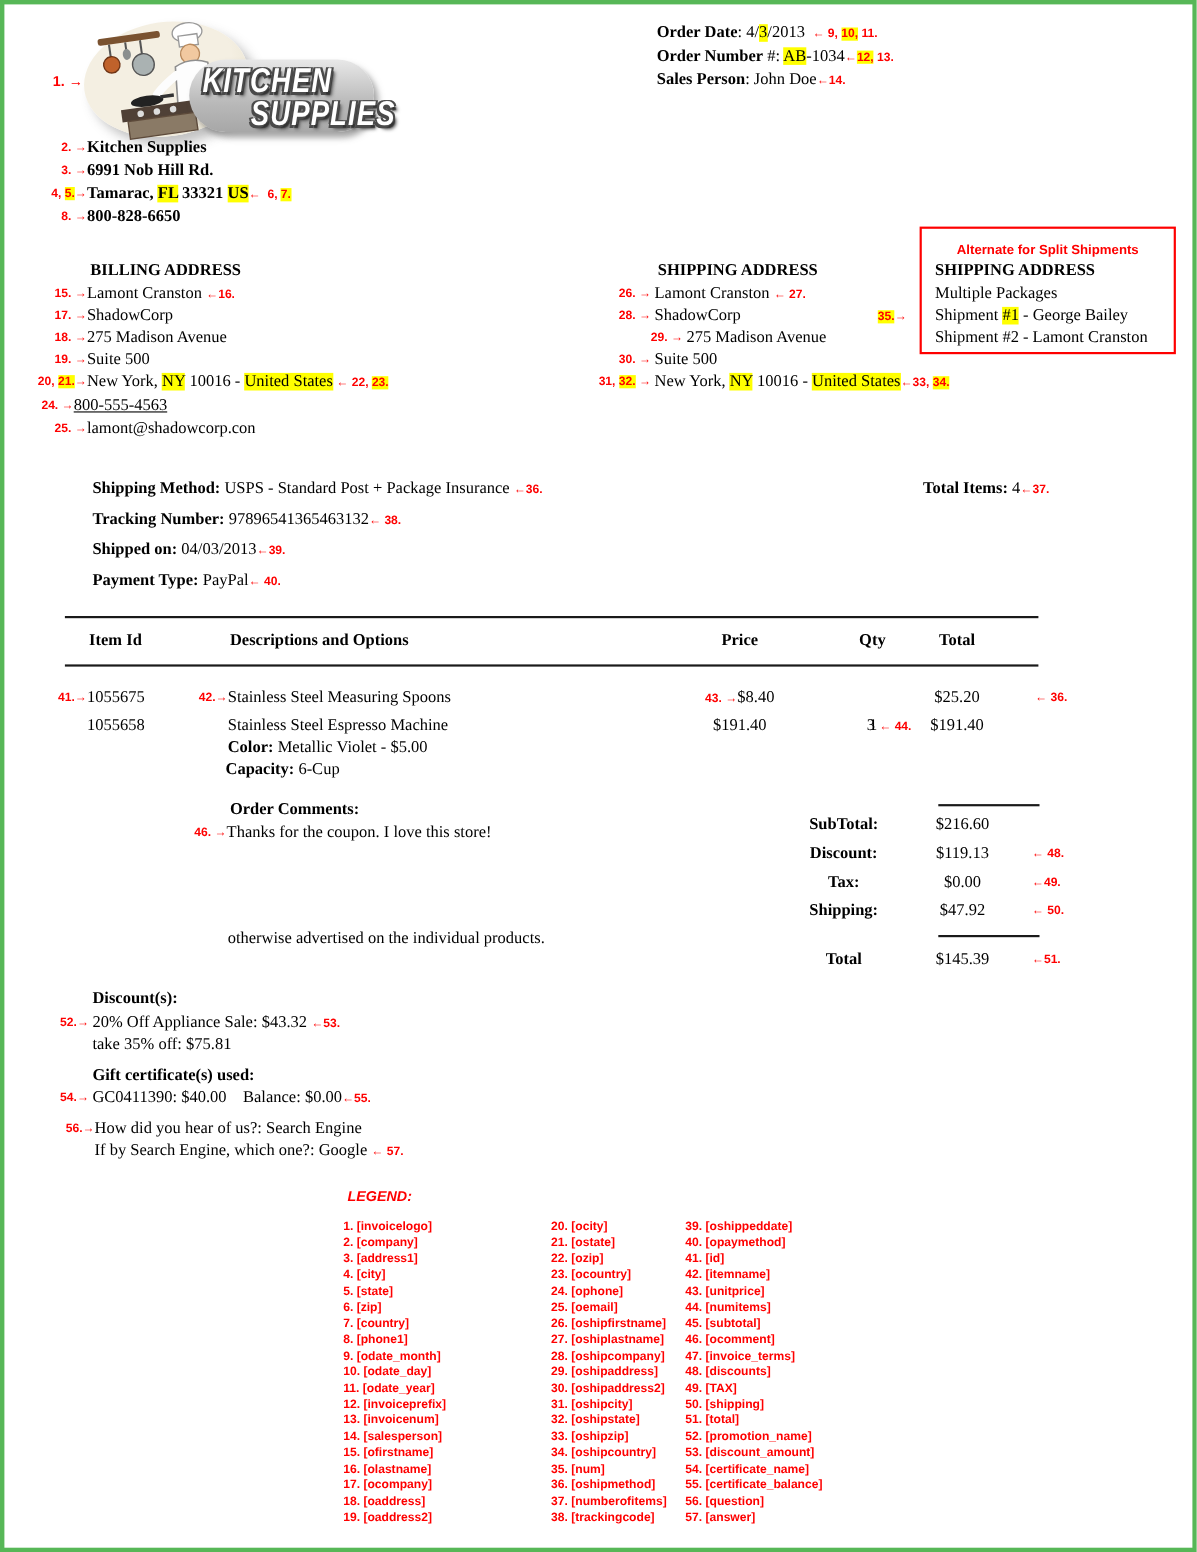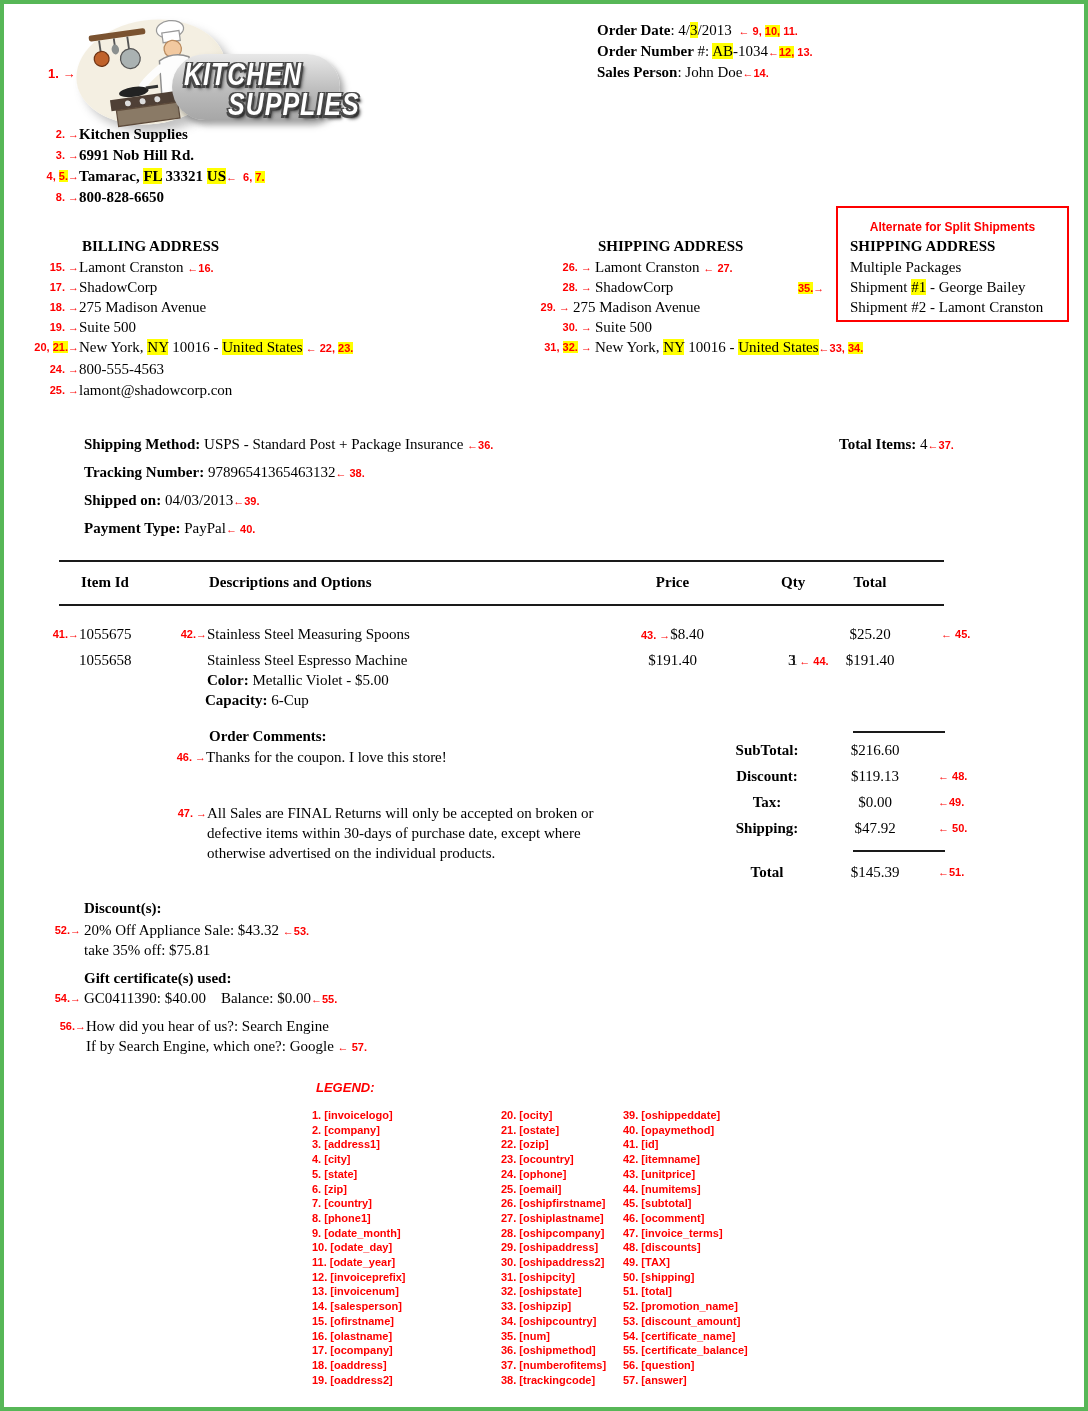--- a/index.html
+++ b/index.html
@@ -113,27 +113,27 @@
   </div>
 
   <div class="abs serif b" style="left:78px;top:234px;">BILLING ADDRESS</div>
   <div class="abs serif" style="left:75px;top:255px;"><span class="mkbox mk">15. →</span><span>Lamont Cranston </span><span class="mk">←16.</span></div>
   <div class="abs serif" style="left:75px;top:275px;"><span class="mkbox mk">17. →</span><span>ShadowCorp</span></div>
   <div class="abs serif" style="left:75px;top:295px;"><span class="mkbox mk">18. →</span><span>275 Madison Avenue</span></div>
   <div class="abs serif" style="left:75px;top:315px;"><span class="mkbox mk">19. →</span><span>Suite 500</span></div>
   <div class="abs serif" style="left:75px;top:335px;">
     <span class="mkbox mk"><span>20, </span><span class="hl">21.</span><span>→</span></span><span>New York, </span><span class="hl">NY</span><span> 10016 - </span><span class="hl">United States</span><span class="mk"><span> ← 22, </span><span class="hl">23.</span></span>
   </div>
-  <div class="abs serif" style="left:75px;top:357px;"><span class="mkbox mk">24. →</span><span>800-555-4563</span></div>
+  <div class="abs serif" style="left:63px;top:357px;text-decoration:underline;"><span class="mkbox mk">24. →</span><span>800-555-4563</span></div>
   <div class="abs serif" style="left:75px;top:378px;"><span class="mkbox mk">25. →</span><span>lamont@shadowcorp.con</span></div>
 
   <div class="abs serif b" style="left:594px;top:234px;">SHIPPING ADDRESS</div>
   <div class="abs serif" style="left:591px;top:255px;"><span class="mkbox mk">26. → </span><span>Lamont Cranston </span><span class="mk">← 27.</span></div>
   <div class="abs serif" style="left:591px;top:275px;"><span class="mkbox mk">28. → </span><span>ShadowCorp</span></div>
-  <div class="abs serif" style="left:569px;top:295px;"><span class="mkbox mk">29. → </span><span>275 Madison Avenue</span></div>
+  <div class="abs serif" style="left:620px;top:295px;"><span class="mkbox mk">29. → </span><span>275 Madison Avenue</span></div>
   <div class="abs serif" style="left:591px;top:315px;"><span class="mkbox mk">30. → </span><span>Suite 500</span></div>
   <div class="abs serif" style="left:591px;top:335px;">
     <span class="mkbox mk"><span>31, </span><span class="hl">32.</span><span> → </span></span><span>New York, </span><span class="hl">NY</span><span> 10016 - </span><span class="hl">United States</span><span class="mk"><span>←33, </span><span class="hl">34.</span></span>
   </div>
 
   <span class="abs mk" style="left:794px;top:278px;"><span class="hl">35.</span><span>→</span></span>
   <div class="altbox">
     <div class="altbox-title">Alternate for Split Shipments</div>
     <div class="abs serif b" style="left:12px;top:30px;">SHIPPING ADDRESS</div>
     <div class="abs serif" style="left:12px;top:51px;">Multiple Packages</div>
@@ -154,37 +154,35 @@
   <div class="abs serif b" style="left:777px;top:570px;">Qty</div>
   <div class="abs serif b cell rt" style="left:800px;top:570px;width:132px;">Total</div>
   <div class="rule" style="left:55px;top:600px;width:885px;"></div>
 
   <div class="abs" style="left:0;top:622px;width:1088px;height:20px;">
     <span class="cell serif" style="left:75px;"><span class="mkbox mk">41.→</span><span>1055675</span></span>
     <span class="cell serif" style="left:203px;"><span class="mkbox mk">42.→</span><span>Stainless Steel Measuring Spoons</span></span>
     <span class="cell serif rt" style="left:600px;width:137px;"><span class="mk">43. →</span><span>$8.40</span></span>
     <span class="cell serif" style="left:784px;margin-top:26px;"><span>3 </span><span class="mk">← 44.</span></span>
     <span class="cell serif rt" style="left:800px;width:132px;">$25.20 </span>
-    <span class="cell mk" style="left:937px;top:2px;">← 45.</span>
+    <span class="cell mk" style="left:937px;top:2px;">← 36.</span>
   </div>
 
   <div class="abs" style="left:0;top:648px;width:1088px;height:62px;">
     <span class="cell serif" style="left:75px;">1055658</span>
     <span class="cell serif" style="left:203px;">Stainless Steel Espresso Machine</span>
     <span class="cell serif" style="left:203px;top:20px;"><span class="b">Color:</span><span> Metallic Violet - $5.00</span></span>
     <span class="cell serif" style="left:201px;top:40px;"><span class="b">Capacity:</span><span> 6-Cup</span></span>
     <span class="cell serif rt" style="left:600px;width:137px;">$191.40</span>
     <span class="cell serif" style="left:786px;">1</span>
     <span class="cell serif rt" style="left:800px;width:132px;">$191.40</span>
   </div>
 
   <div class="abs serif b" style="left:205px;top:724px;">Order Comments:</div>
   <div class="abs serif" style="left:202px;top:745px;"><span class="mkbox mk">46. →</span><span>Thanks for the coupon. I love this store!</span></div>
-  <div class="abs serif" style="left:203px;top:801px;"><span class="mkbox mk">47. →</span><span>All Sales are FINAL Returns will only be accepted on broken or</span></div>
-  <div class="abs serif" style="left:203px;top:821px;">defective items within 30-days of purchase date, except where</div>
   <div class="abs serif" style="left:203px;top:841px;">otherwise advertised on the individual products.</div>
 
   <div class="rule" style="left:849px;top:727px;width:92px;"></div>
   <div class="abs serif b cell rt" style="left:700px;top:738px;width:126px;">SubTotal:</div>
   <div class="abs serif cell rt" style="left:810px;top:738px;width:122px;">$216.60</div>
   <div class="abs serif b cell rt" style="left:700px;top:764px;width:126px;">Discount:</div>
   <div class="abs serif cell rt" style="left:810px;top:764px;width:122px;">$119.13</div>
   <span class="abs mk" style="left:934px;top:766px;">← 48.</span>
   <div class="abs serif b cell rt" style="left:700px;top:790px;width:126px;">Tax:</div>
   <div class="abs serif cell rt" style="left:810px;top:790px;width:122px;">$0.00</div>

